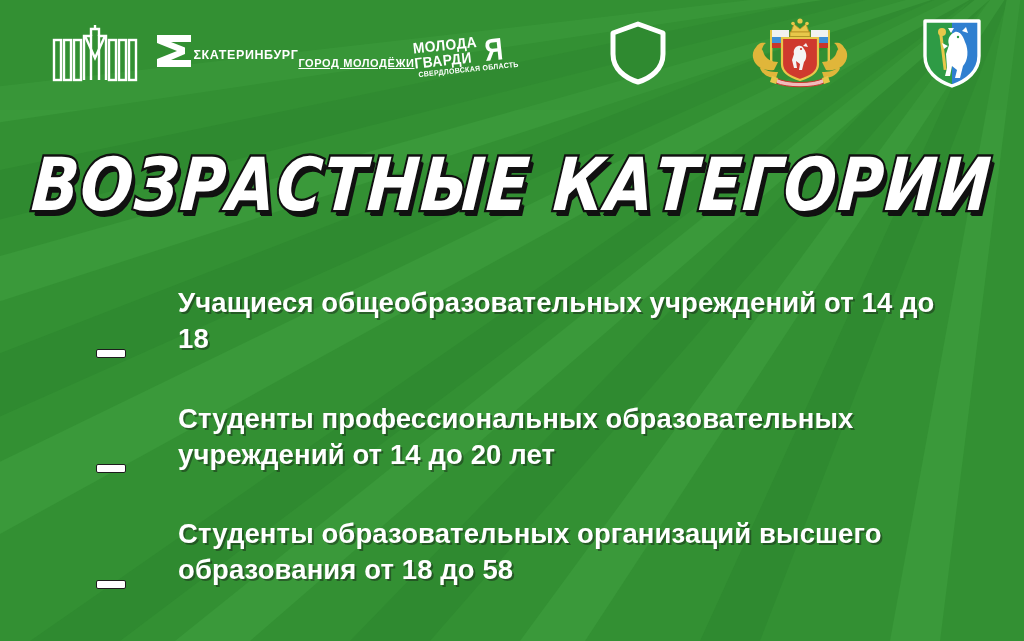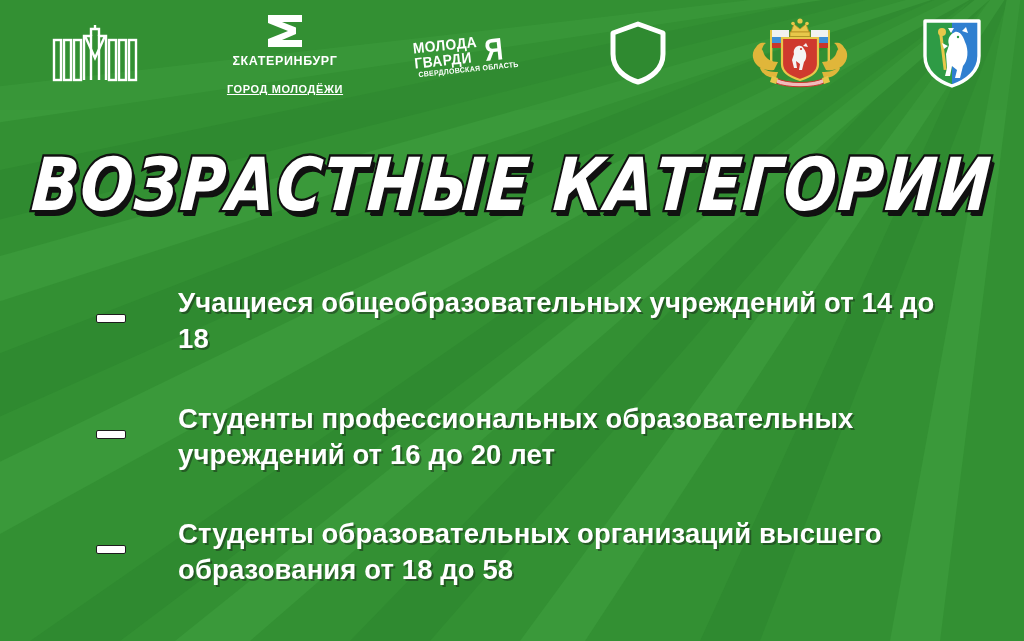--- a/index.html
+++ b/index.html
@@ -45,21 +45,21 @@
   .slot-minkult   { width: 190px; }
   .slot-ekb       { width: 190px; }
   .slot-mg        { width: 175px; }
   .slot-shield    { width: 165px; }
   .slot-coa-obl   { width: 160px; }
   .slot-coa-city  { width: 144px; }
 
   
   .ekb-lockup {
     display: flex;
-    flex-direction: column;
+    flex-direction: row;
     align-items: center;
     line-height: 1;
   }
   .ekb-mark { margin-bottom: 5px; }
   .ekb-line1 {
     color: #ffffff;
     font-size: 12.5px;
     font-weight: 700;
     letter-spacing: 0.6px;
     white-space: nowrap;
@@ -153,21 +153,21 @@
   
   .list {
     position: absolute;
     top: 285px;
     left: 96px;
     width: 860px;
     z-index: 6;
   }
   .list-item {
     display: flex;
-    align-items: flex-start;
+    align-items: flex-end;
     margin-bottom: 43px;
   }
   .dash {
     flex: 0 0 auto;
     width: 30px;
     height: 9px;
     margin-top: 29px;
     margin-right: 52px;
     background: #ffffff;
     border: 1.5px solid #1d1d1d;
@@ -353,21 +353,21 @@
 
   <div class="list">
 
     <div class="list-item">
       <span class="dash"></span>
       <span class="item-text">Учащиеся общеобразовательных учреждений от 14 до 18</span>
     </div>
 
     <div class="list-item">
       <span class="dash"></span>
-      <span class="item-text">Студенты профессиональных образовательных учреждений от 16 до 20 лет</span>
+      <span class="item-text">Студенты профессиональных образовательных учреждений от 14 до 20 лет</span>
     </div>
 
     <div class="list-item">
       <span class="dash"></span>
       <span class="item-text">Студенты образовательных организаций высшего образования от 18 до 58</span>
     </div>
 
   </div>
 
 </div>

